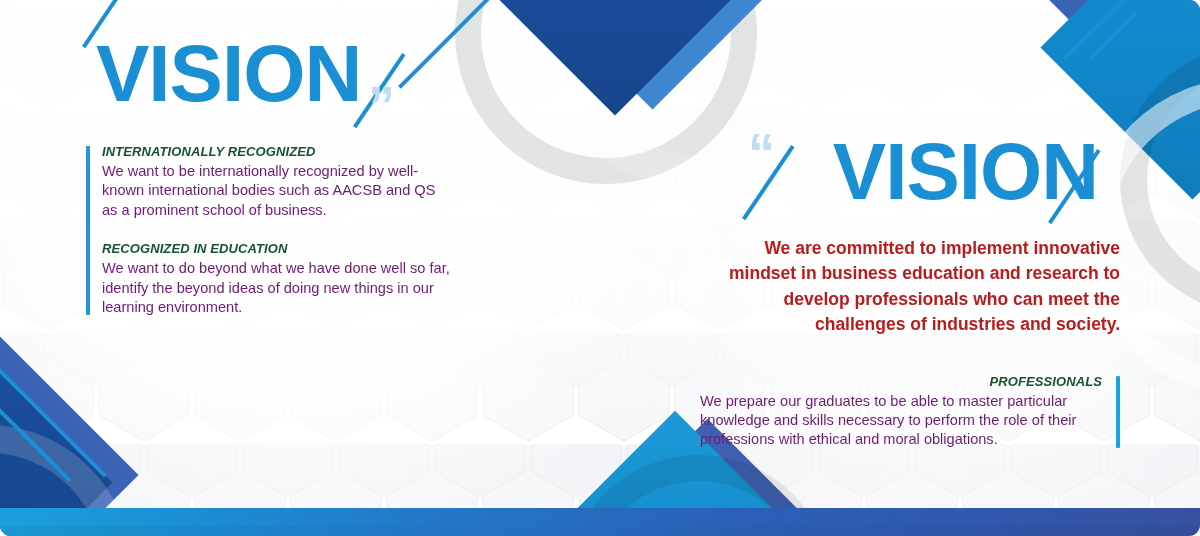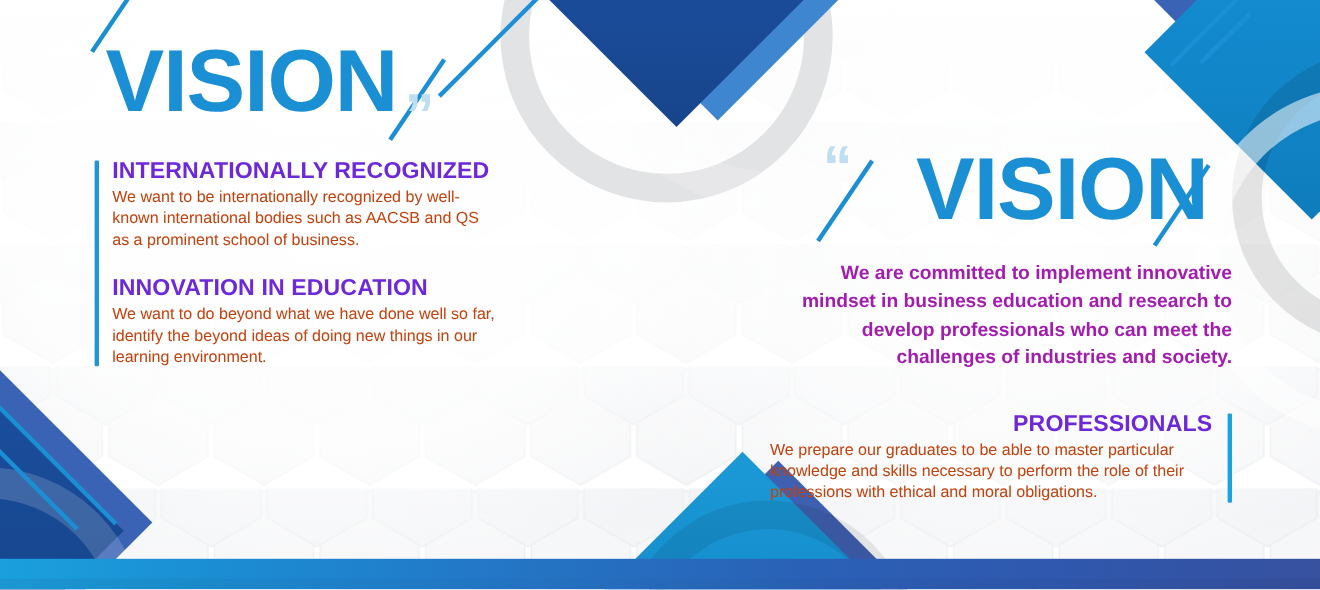--- a/index.html
+++ b/index.html
@@ -4,20 +4,21 @@
 <title>Vision Mission Banner</title>
 <style>
   html,body{margin:0;padding:0;background:#fff;}
   body{font-family:"Liberation Sans","DejaVu Sans",sans-serif;}
 
   #stage{
     position:relative;
     width:1200px;height:536px;
     overflow:hidden;
     background:#ffffff;
+    border-radius:11px;
   }
 
   
   .hexbg{
     position:absolute; left:0; top:0; width:1200px; height:536px;
     z-index:0; pointer-events:none;
   }
   .vignette{
     position:absolute; left:0; top:0; width:1200px; height:536px;
     background:
@@ -112,37 +113,37 @@
     line-height:0;letter-spacing:-2px;
   }
   #vision-quote{left:296px;top:71px;}
 
   #vision-sublist{margin:26px 0 0 14px;position:relative;padding-left:16px;}
   #vision-sublist:before{
     content:"";position:absolute;left:0;top:2px;bottom:2px;width:4px;
     background:#2196d6;border-radius:1px;
   }
   .sub-head{
-    color:#6d28d9;font-size:21px;font-weight:bold;margin:0 0 3px 0;letter-spacing:.1px;
+    color:#14532d;font-size:13px;font-weight:bold;margin:0 0 3px 0;letter-spacing:.1px;font-style:italic;
   }
   .sub-body{
-    color:#c2410c;font-size:14.6px;line-height:1.33;margin:0;max-width:348px;
+    color:#701a75;font-size:14.6px;line-height:1.33;margin:0;max-width:348px;
   }
   .sub-gap{height:21px;}
 
   
   #mission-panel{left:700px;top:132px;width:420px;text-align:right;}
   #mission-title-wrap{position:relative;height:86px;}
   #mission-title{font-size:80px;padding-right:22px;text-align:right;}
   #mission-slash-l{left:42px;top:86px;width:88px;height:4px;transform-origin:0 0;transform:rotate(-56deg);}
   #mission-slash-r{left:348px;top:90px;width:88px;height:4px;transform-origin:0 0;transform:rotate(-56deg);}
 
   #mission-statement{
     margin:18px 0 0 0;
-    font-size:17.5px;line-height:1.45;font-weight:bold;color:#a21caf;
+    font-size:17.5px;line-height:1.45;font-weight:bold;color:#b91c1c;
     position:relative;padding-left:14px;
   }
   #mission-quote{
     position:absolute;left:48px;top:20px;color:#bfdef2;font-size:54px;
     font-weight:bold;line-height:0;letter-spacing:-2px;
   }
 
   #mission-sublist{margin:36px 0 0 0;position:relative;padding-right:18px;}
   #mission-sublist:after{
     content:"";position:absolute;right:0;top:2px;bottom:2px;width:4px;
@@ -208,21 +209,21 @@
       <h1 class="big-title" id="vision-title">VISION</h1>
       <div class="slash" id="vision-slash-r"></div>
     </div>
 
     <span class="quote-close" id="vision-quote">”</span>
 
     <div id="vision-sublist">
       <h2 class="sub-head">INTERNATIONALLY RECOGNIZED</h2>
       <p class="sub-body">We want to be internationally recognized by well-known international bodies such as AACSB and QS as a prominent school of business.</p>
       <div class="sub-gap"></div>
-      <h2 class="sub-head">INNOVATION IN EDUCATION</h2>
+      <h2 class="sub-head">RECOGNIZED IN EDUCATION</h2>
       <p class="sub-body">We want to do beyond what we have done well so far, identify the beyond ideas of doing new things in our learning environment.</p>
     </div>
   </div>
 
   <div class="panel" id="mission-panel">
 
     <div class="title-wrap" id="mission-title-wrap">
       <div class="slash" id="mission-slash-l"></div>
       <h1 class="big-title" id="mission-title">VISION</h1>
       <div class="slash" id="mission-slash-r"></div>

